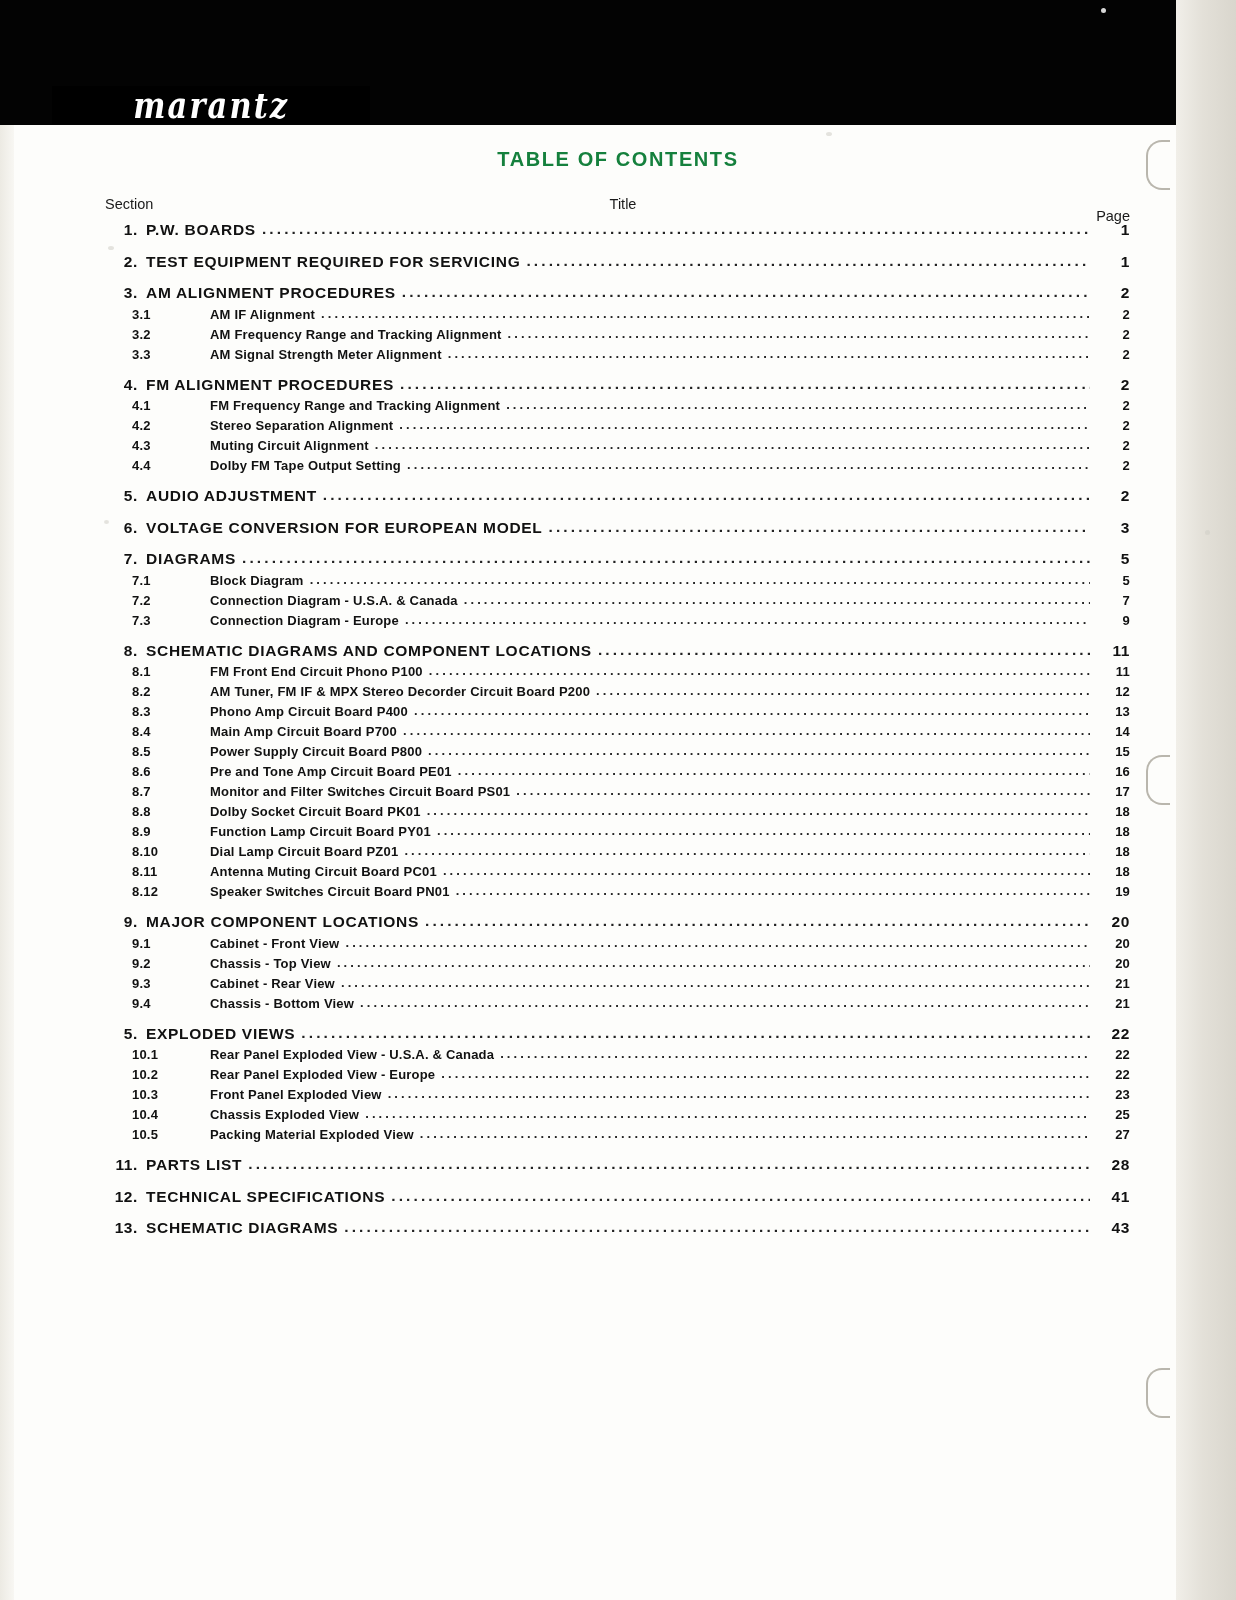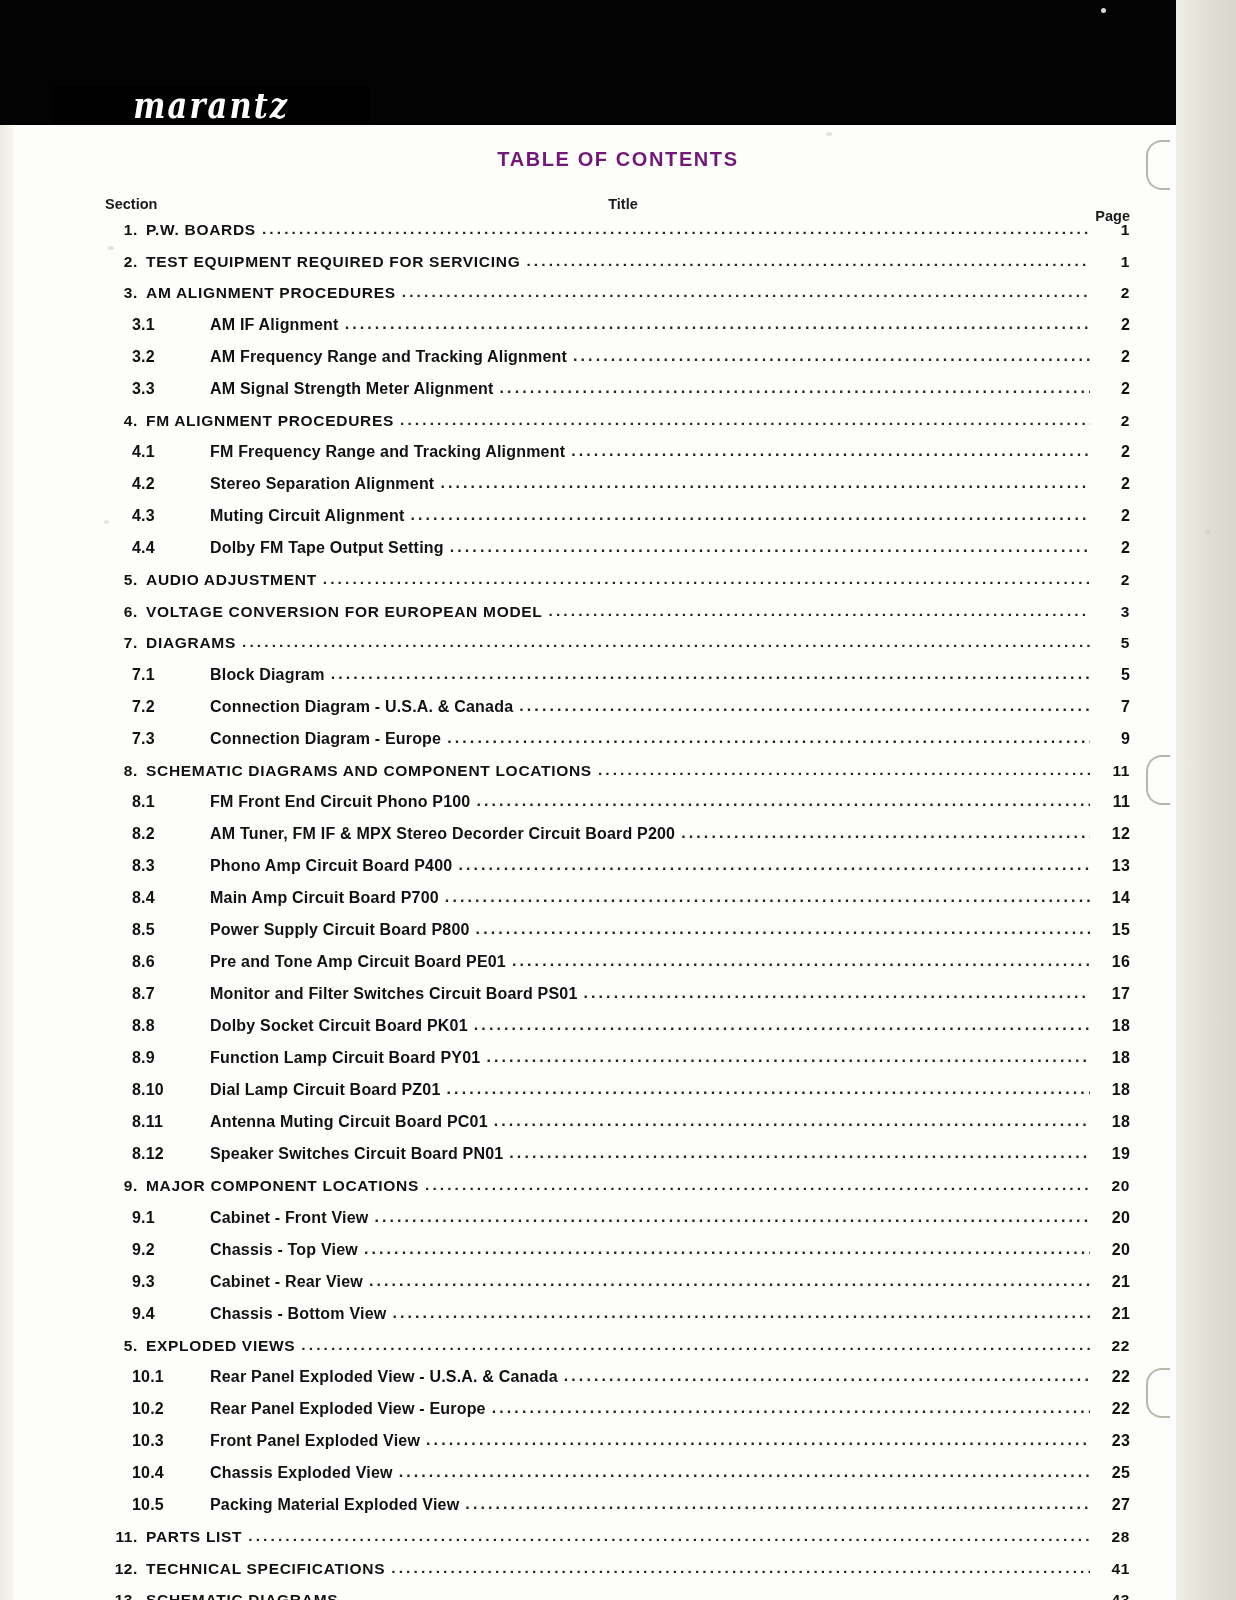--- a/index.html
+++ b/index.html
@@ -89,33 +89,33 @@
 
   .title {
     position: absolute;
     left: 0;
     right: 0;
     top: 148px;
     text-align: center;
     font-size: 20px;
     font-weight: bold;
     letter-spacing: 1.6px;
-    color: #701a75;
+    color: #15803d;
   }
   .content {
     position: absolute;
     left: 100px;
     top: 196px;
     width: 1030px;
   }
   .head-row {
     position: relative;
     height: 22px;
     font-size: 14.5px;
-    font-weight: bold;
+    font-weight: normal;
     color: #1a1a1a;
   }
   .head-section { position: absolute; left: 5px; top: 0; }
   .head-title { position: absolute; left: 16px; right: 0; text-align: center; top: 0; }
   .head-page { position: absolute; right: 0; top: 0; margin-top: 12px; }
 
   .entry {
     display: flex;
     align-items: flex-end;
     font-size: 15px;
@@ -152,23 +152,23 @@
   .lvl1 {
     font-size: 15.5px;
     letter-spacing: 0.6px;
     margin-top: 16px;
   }
   .lvl1 .num { width: 38px; padding-right: 8px; }
   .lvl1 .lbl { letter-spacing: 0.7px; }
 
   
   .lvl2 {
-    font-size: 16px;
+    font-size: 13px;
     letter-spacing: 0.2px;
-    margin-top: 16px;
+    margin-top: 7px;
   }
   .lvl2 .num { width: 70px; padding-right: 8px; text-align: left; padding-left: 32px; }
 
   .first { margin-top: 4px; }
 
   
   .smudge {
     position: absolute;
     background: #cfcdc6;
     opacity: .55;

